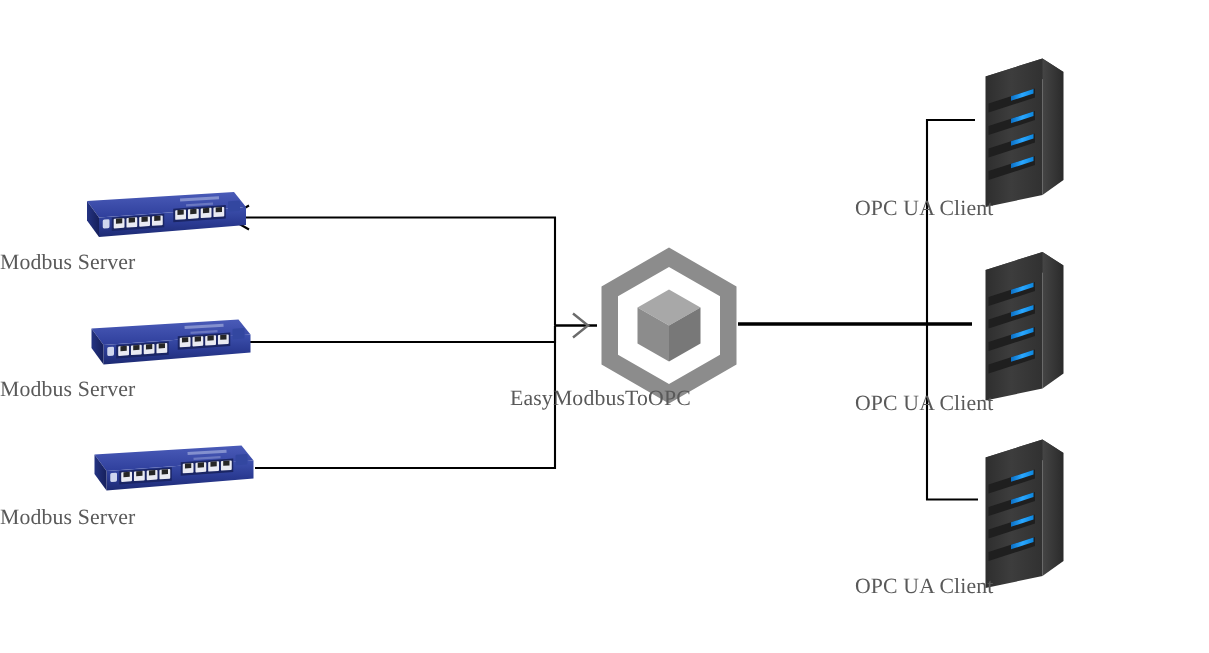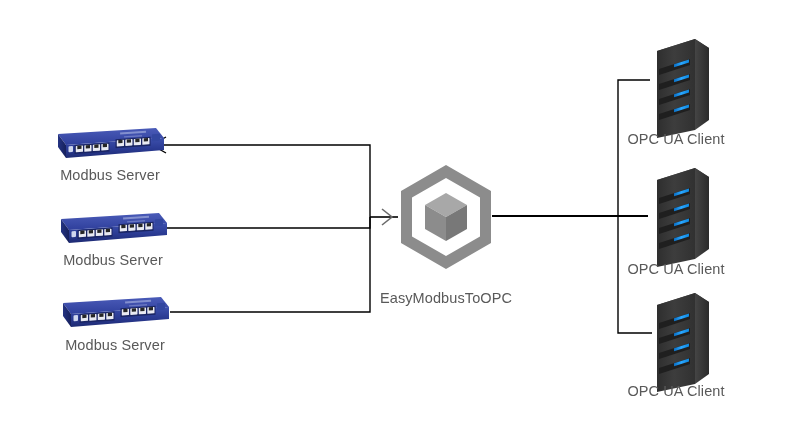--- a/index.html
+++ b/index.html
@@ -19,30 +19,29 @@
   }
   #diagram-svg {
     position: absolute;
     left: 0;
     top: 0;
     width: 806px;
     height: 435px;
   }
   .node-label {
     position: absolute;
-    font-family: Liberation Sans, sans-serif;
+    font-family: Liberation Serif, serif;
     font-size: 14.5px;
     color: #595959;
     white-space: nowrap;
-    text-align: center;
+    text-align: left;
     letter-spacing: 0.1px;
   }
   .node-label.center-label {
     font-size: 14.5px;
-    margin-top: 32px;
   }
 </style>
 </head>
 <body>
 
 <div id="diagram-canvas">
 
   <svg id="diagram-svg" viewBox="0 0 806 435" xmlns="http://www.w3.org/2000/svg">
 
     <defs>

